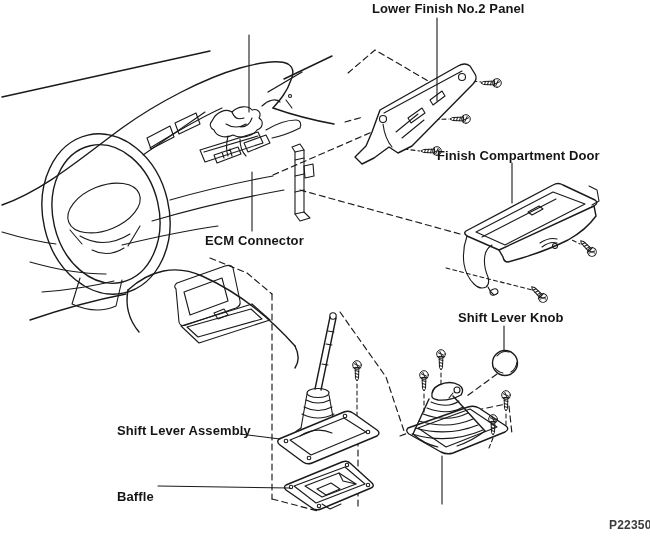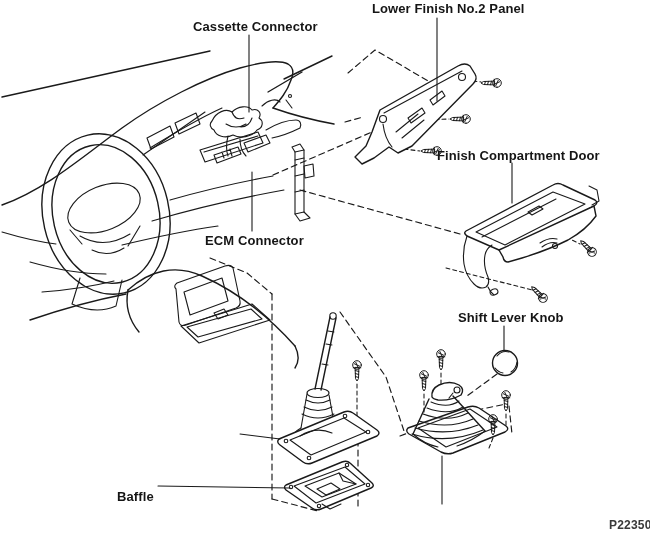--- a/index.html
+++ b/index.html
@@ -212,29 +212,29 @@
     <path d="M437,18 L437,101"></path>
     <path d="M512,163 L512,203"></path>
     <path d="M252,172 L252,231"></path>
     <path d="M504,326 L504,350"></path>
     <path d="M240,434 L280,439"></path>
     <path d="M158,486 L290,488"></path>
     <path d="M442,456 L442,504"></path>
   </g>
 </svg>
 
-<div class="part-label" style="left:193px;top:19px">Cassette Connector</div>
 
 <div class="part-label" style="left:372px;top:1px">Lower Finish No.2 Panel</div>
 
 <div class="part-label" style="left:437px;top:148px">Finish Compartment Door</div>
 
 <div class="part-label" style="left:205px;top:233px">ECM Connector</div>
 
 <div class="part-label" style="left:458px;top:310px">Shift Lever Knob</div>
 
+<div class="part-label" style="left:117px;top:423px">Shift Lever Assembly</div>
 
 <div class="part-label" style="left:117px;top:489px">Baffle</div>
 
 
 <div class="part-label fig-code" style="left:609px;top:518px">P22350</div>
 
 </div>
 
 </body></html>

